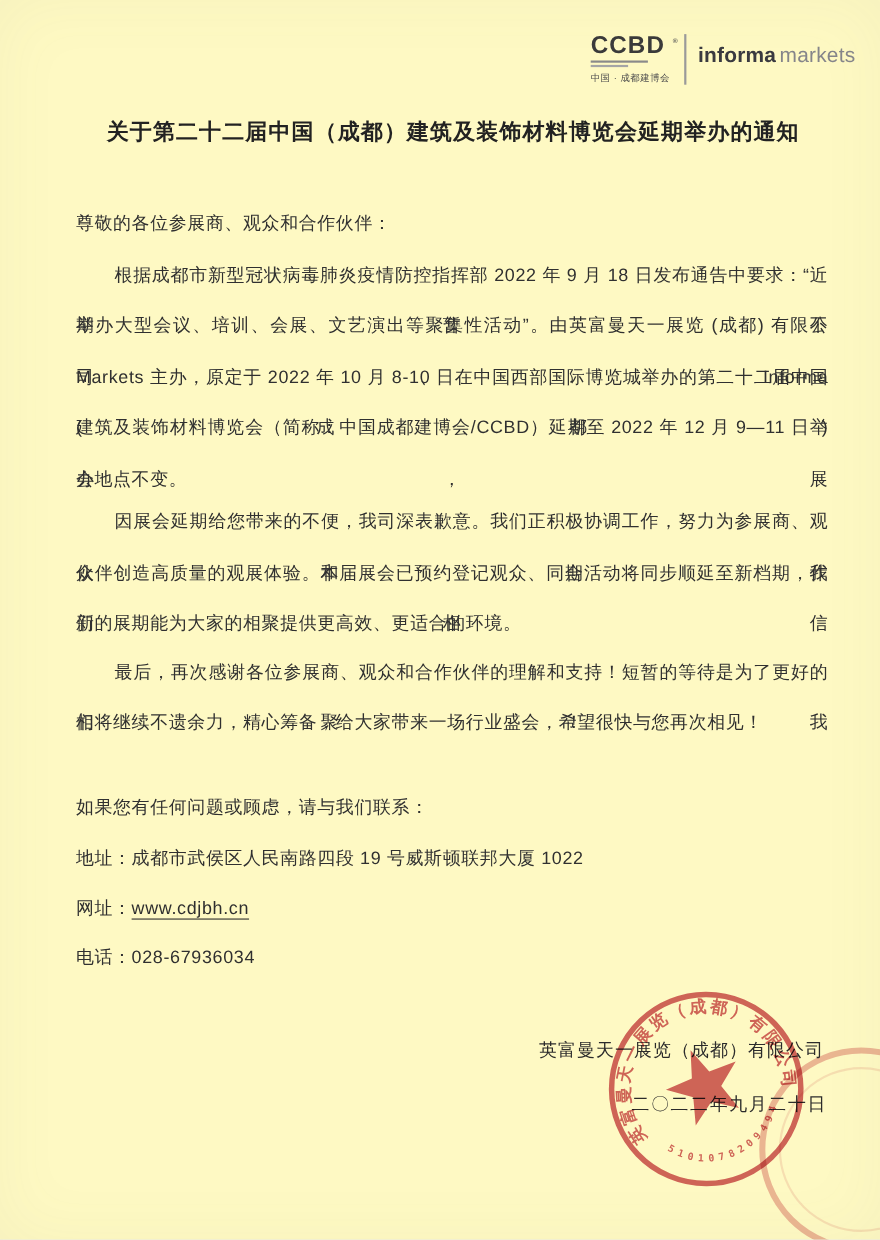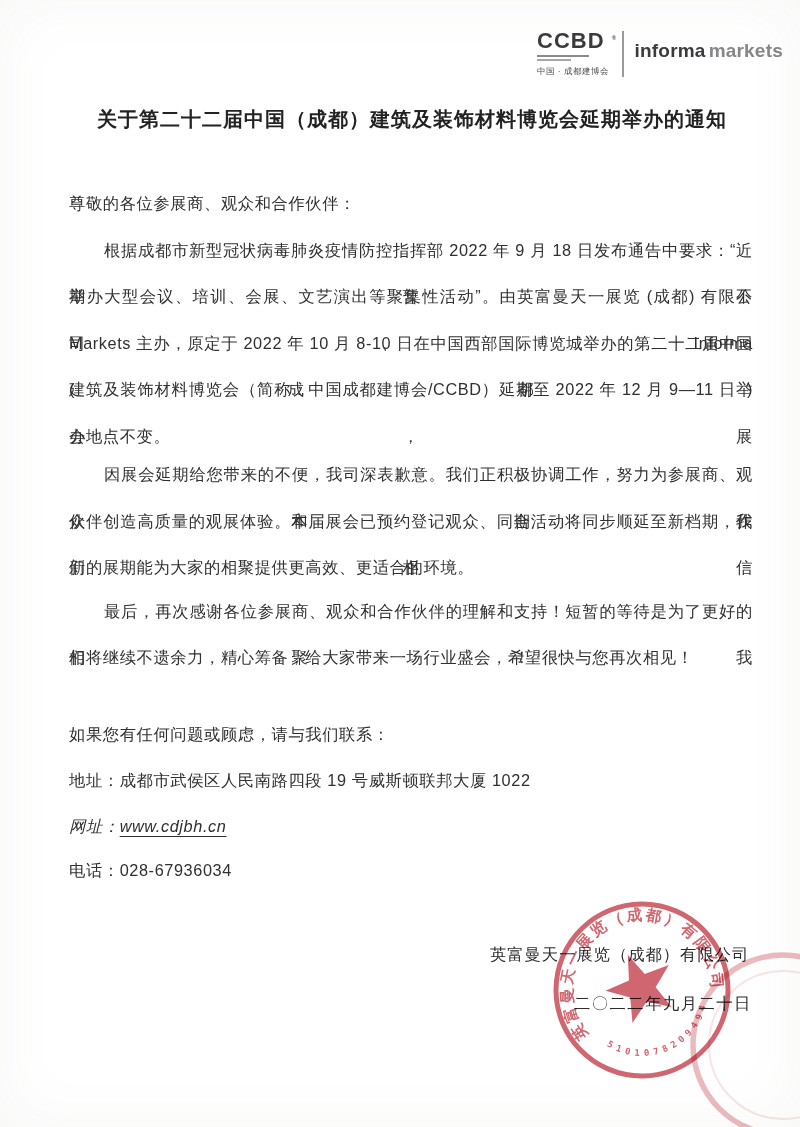--- a/index.html
+++ b/index.html
@@ -1,36 +1,36 @@
 <!DOCTYPE html>
 <html><head>
 <meta charset="utf-8">
 <style>
   * { margin:0; padding:0; box-sizing:border-box; }
   html,body { background:#e8e8e6; }
   .page {
     position:relative; width:800px; height:1127px; margin:0 auto;
-    background:#ffffff; overflow:hidden;
+    background:#fef9c3; overflow:hidden;
     font-family:"Liberation Sans","DejaVu Sans",sans-serif;
     color:#2e2e2e;
     box-shadow:inset 0 0 60px rgba(120,120,110,0.06);
   }
 
   
   .logo { position:absolute; top:30px; left:537px; display:flex; align-items:stretch; }
   .ccbd-block { display:flex; flex-direction:column; justify-content:flex-start; }
   .ccbd-word { font-size:22px; font-weight:bold; letter-spacing:1px; color:#3a3a3a; line-height:22px; position:relative; }
   .ccbd-reg { position:absolute; top:-3px; right:-8px; font-size:6px; color:#555; }
   .ccbd-bar1 { width:52px; height:2px; background:#8a8a8a; margin-top:3px; }
   .ccbd-bar2 { width:34px; height:1.5px; background:#a5a5a5; margin-top:2px; }
   .ccbd-sub { font-size:8.5px; color:#4c4c4c; letter-spacing:0.5px; margin-top:5px; white-space:nowrap;text-align:center; }
   .logo-divider { width:1.5px; background:#9a9a9a; margin:0 11px 0 13px; height:46px; align-self:center; }
   .informa-block { align-self:center; font-size:19px; letter-spacing:0.2px; white-space:nowrap; padding-bottom:6px; }
   .informa-bold { font-weight:bold; color:#3a3a40; }
-  .informa-light { font-weight:700; color:#85858a; margin-left:3px; }
+  .informa-light { font-weight:400; color:#85858a; margin-left:3px; }
 
   
   .title {
     position:absolute; top:106px; left:12px; width:100%;
     text-align:center; font-size:20px; font-weight:bold; color:#222;
     letter-spacing:1px;
   }
 
   
   .body-text { position:absolute; top:180px; left:69px; width:684px; font-size:16.3px; color:#303030; }
@@ -81,21 +81,21 @@
     <div class="line fill">伙伴创造高质量的观展体验。本届展会已预约登记观众、同期活动将同步顺延至新档期，我们相信</div>
     <div class="line">新的展期能为大家的相聚提供更高效、更适合的环境。</div>
 
     <div class="line fill indent" style="margin-top:-3px;">最后，再次感谢各位参展商、观众和合作伙伴的理解和支持！短暂的等待是为了更好的相聚！我</div>
     <div class="line">们将继续不遗余力，精心筹备，给大家带来一场行业盛会，希望很快与您再次相见！</div>
 
     <div class="gap-m"></div>
 
     <div class="line">如果您有任何问题或顾虑，请与我们联系：</div>
     <div class="line"><span>地址：</span><span>成都市武侯区人民南路四段 19 号威斯顿联邦大厦 1022</span></div>
-    <div class="line" style="height:44px;line-height:44px;font-style:italic;"><span>网址：</span><span class="website-link">www.cdjbh.cn</span></div>
+    <div class="line" style="height:44px;line-height:44px;"><span>网址：</span><span class="website-link">www.cdjbh.cn</span></div>
     <div class="line" style="height:44px;line-height:44px;"><span>电话：</span><span>028-67936034</span></div>
   </div>
 
   <div class="sig-company">英富曼天一展览（成都）有限公司</div>
   <div class="sig-date">二〇二二年九月二十日</div>
 
   <svg class="stamp-ghost" viewBox="0 0 220 220">
     <circle cx="118" cy="100" r="90" fill="none" stroke="#cf5a64" stroke-width="5.5"></circle>
     <circle cx="118" cy="100" r="74" fill="none" stroke="#d97f87" stroke-width="2" opacity="0.5"></circle>
   </svg>

